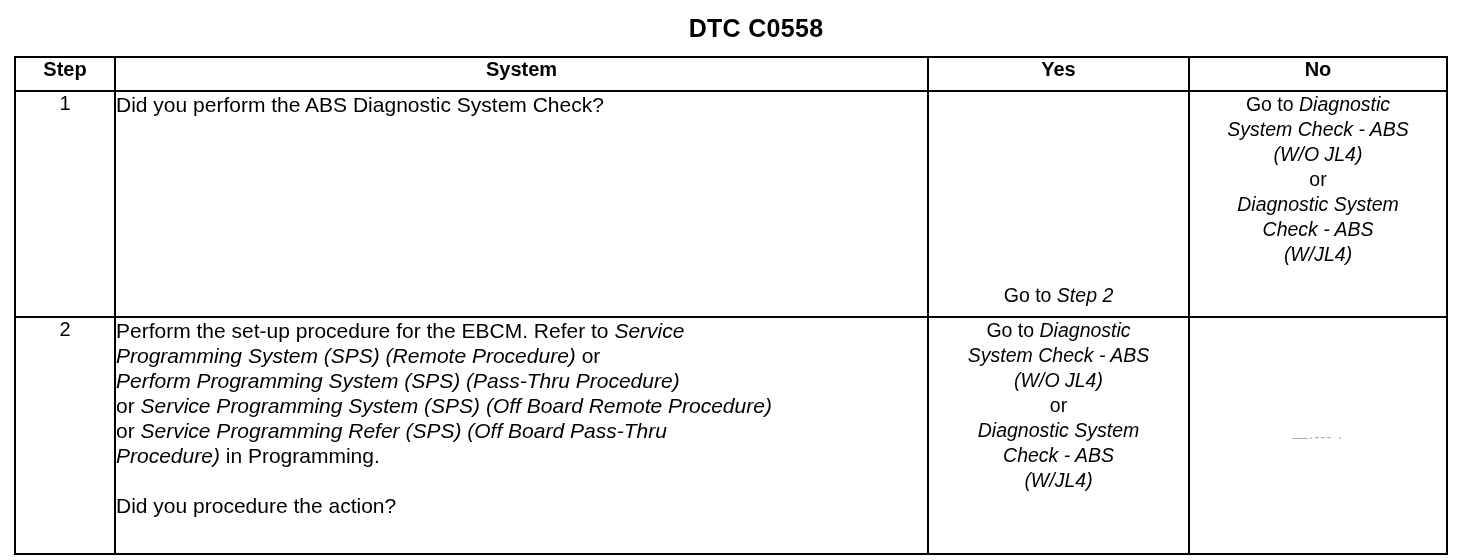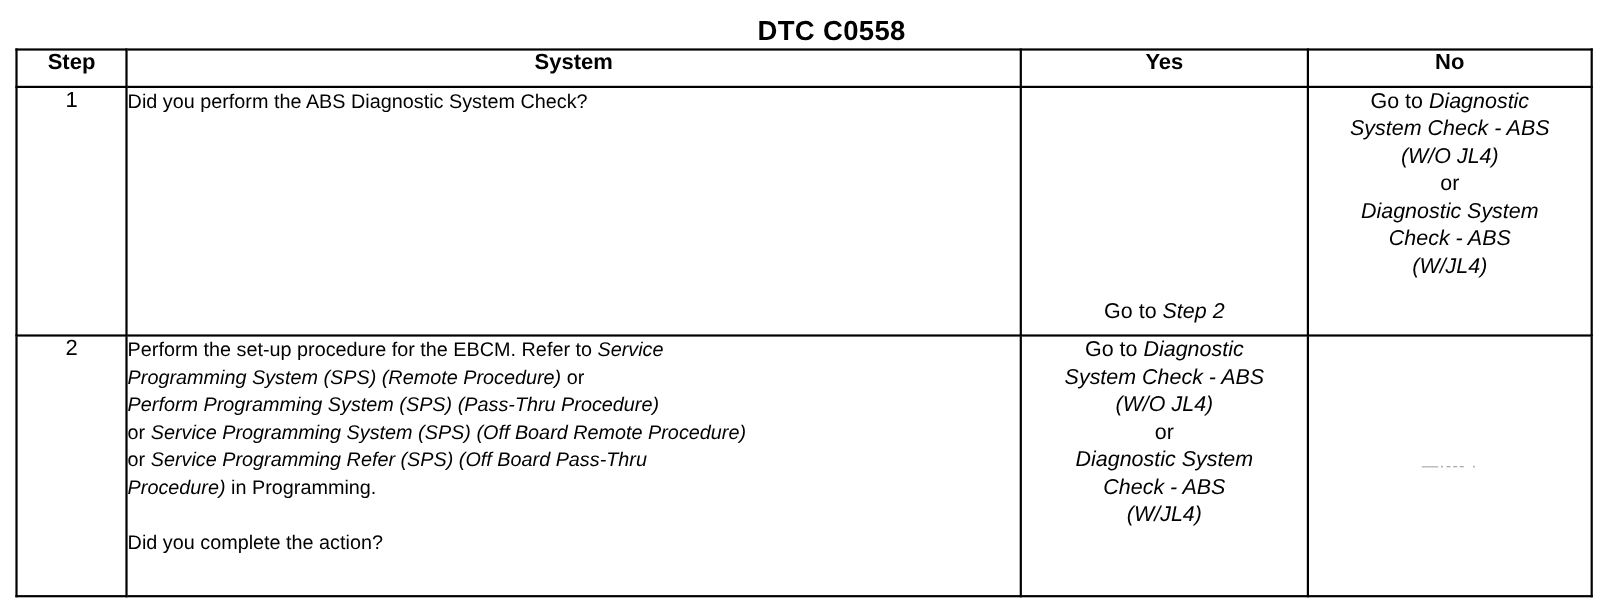--- a/index.html
+++ b/index.html
@@ -31,21 +31,21 @@
     text-align: center;
     font-size: 25px;
     font-weight: bold;
     letter-spacing: 0.3px;
     padding-left: 20px;
   }
 
   .dtc-table {
     position: absolute;
     left: 14px;
-    top: 44px;
+    top: 56px;
     width: 1434px;
     border-collapse: collapse;
     table-layout: fixed;
   }
 
   .dtc-table td,
   .dtc-table th {
     border: 2px solid #000000;
     vertical-align: top;
     padding: 0;
@@ -65,21 +65,21 @@
   }
 
   .cell-step {
     text-align: center;
     vertical-align: middle;
     font-size: 20px;
   }
 
   .cell-action {
     padding: 8px 6px 6px 8px;
-    font-size: 18px;
+    font-size: 21px;
     line-height: 25px;
     text-align: left;
   }
 
   .cell-branch {
     text-align: center;
     font-size: 19.5px;
     line-height: 25px;
     padding: 8px 4px 6px 4px;
   }
@@ -162,21 +162,21 @@
         <td class="cell-step">2</td>
 
         <td class="cell-action">
           <span>Perform the set-up procedure for the EBCM. Refer to </span><i>Service</i><br>
           <i>Programming System (SPS) (Remote Procedure)</i><span> or</span><br>
           <i>Perform Programming System (SPS) (Pass-Thru Procedure)</i><br>
           <span>or </span><i>Service Programming System (SPS) (Off Board Remote Procedure)</i><br>
           <span>or </span><i>Service Programming Refer (SPS) (Off Board Pass-Thru</i><br>
           <i>Procedure)</i><span> in Programming.</span>
           <span class="spacer-line"></span>
-          <span>Did you complete the action?</span>
+          <span>Did you procedure the action?</span>
         </td>
 
         <td class="cell-branch">
           <span>Go to </span><i>Diagnostic</i><br>
           <i>System Check - ABS</i><br>
           <i>(W/O JL4)</i><br>
           <span>or</span><br>
           <i>Diagnostic System</i><br>
           <i>Check - ABS</i><br>
           <i>(W/JL4)</i>

